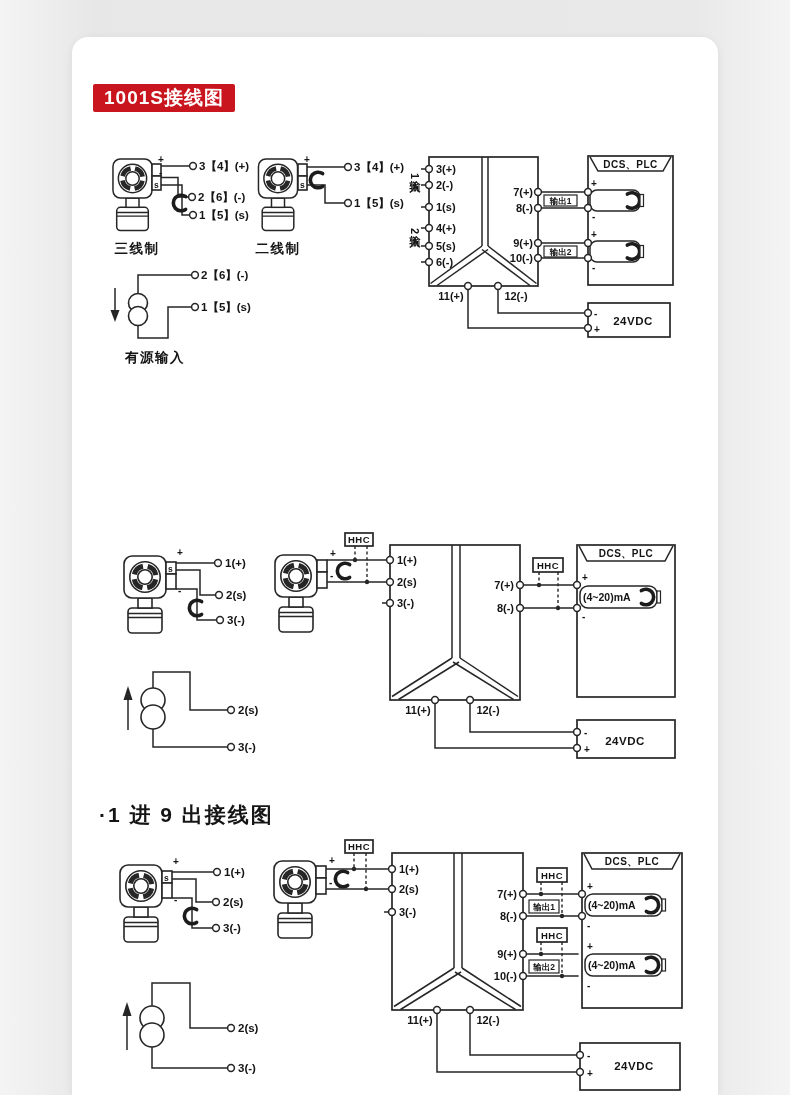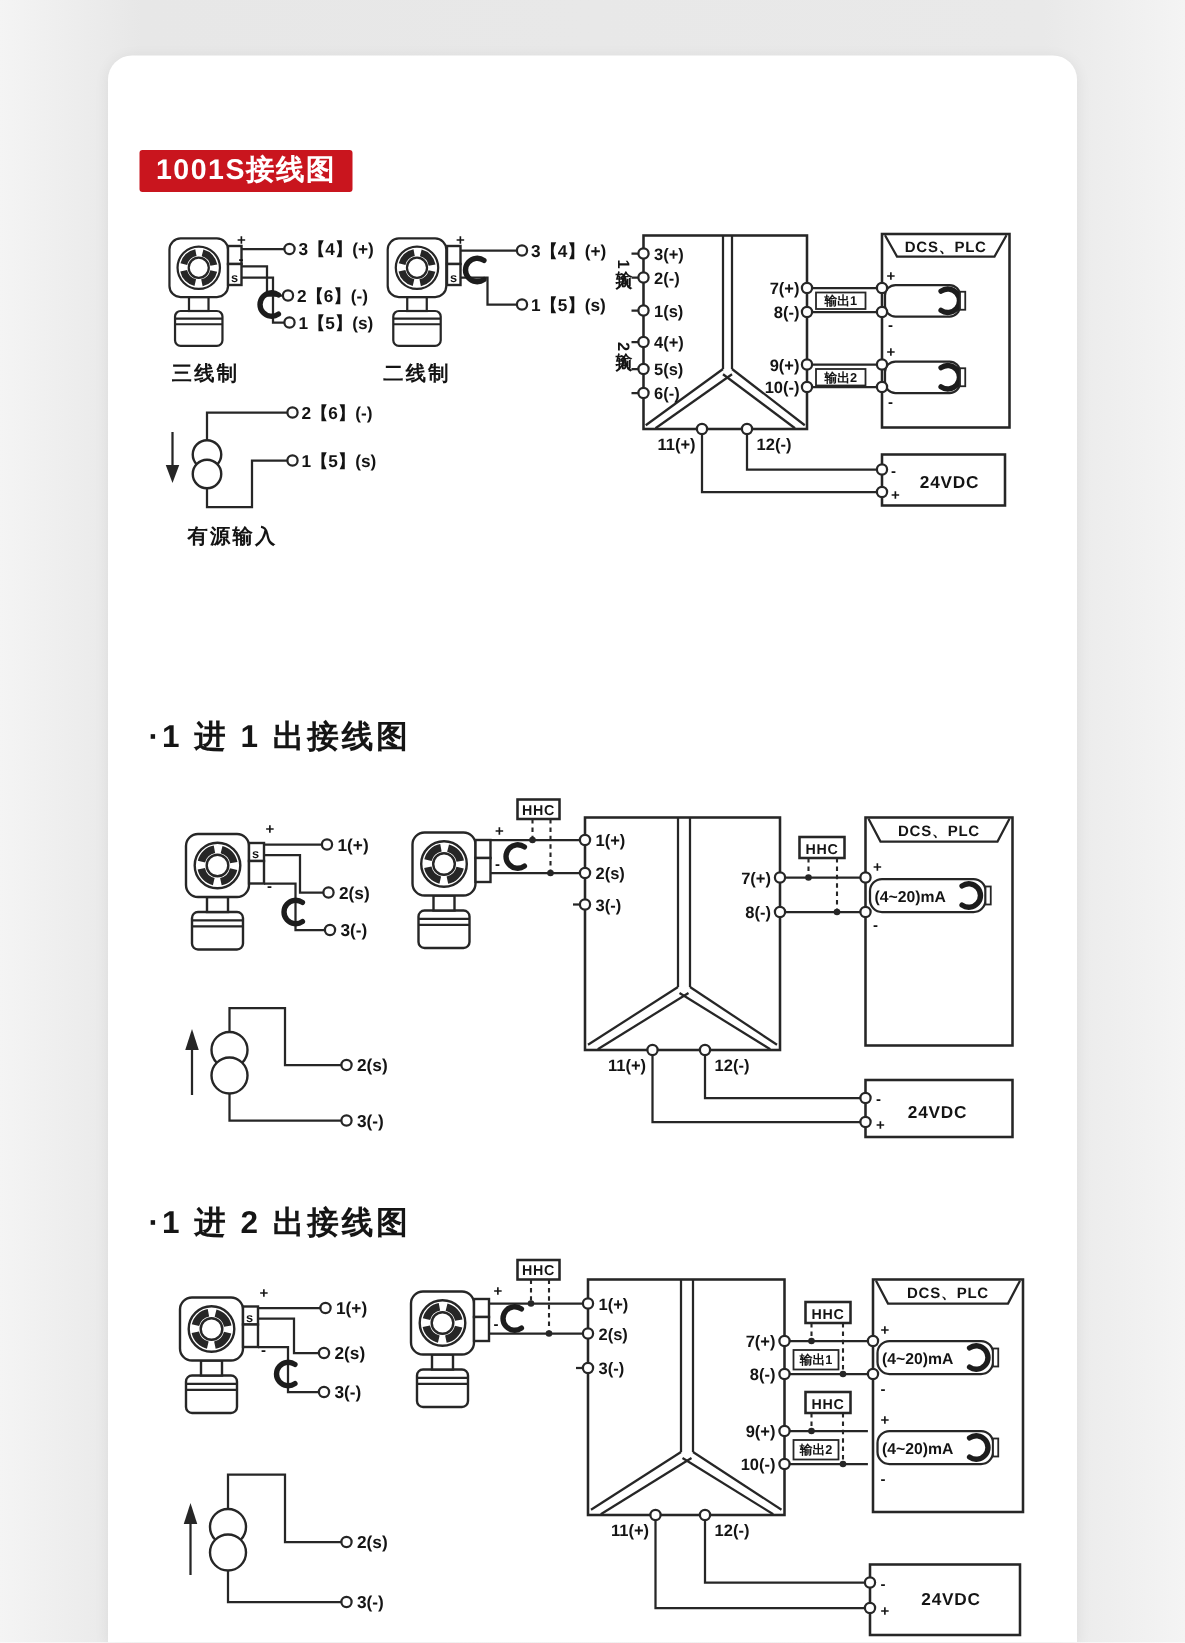--- a/index.html
+++ b/index.html
@@ -38,21 +38,21 @@
   svg .hhc{font-size:9.5px;font-weight:700;letter-spacing:0.5px;}
   svg .mid{text-anchor:middle;}
   svg .end{text-anchor:end;}
 </style>
 </head>
 <body>
 
 <div class="stage">
   <div class="card"></div>
 
-  <div class="badge" style="left:93px;top:100px;">1001S接线图</div>
+  <div class="badge" style="left:93px;top:84px;">1001S接线图</div>
 
   <svg style="left:85px;top:140px;" width="620" height="242" viewBox="0 0 620 242">
     <defs>
       <g id="xmtr">
         <rect class="sym" x="-17" y="31" width="34" height="25" rx="4"></rect>
         <path class="ln" d="M -17,36.5 H 17 M -17,40.5 H 17"></path>
         <rect class="sym" x="-7" y="21" width="14" height="10"></rect>
         <rect class="sym" x="-21" y="-21" width="42" height="42" rx="8"></rect>
         <circle class="sym" r="15.2"></circle>
         <circle class="ap" r="11"></circle>
@@ -201,21 +201,20 @@
         <circle class="term" cx="503" cy="188" r="3.4"></circle>
       <text class="mk" x="509" y="177">-</text>
       <text class="mk" x="509" y="193">+</text>
       <text class="pw mid" x="548" y="185">24VDC</text>
     </g>
   </svg>
 
   <div class="vlabel" style="left:407px;top:171px;">输入1</div>
   <div class="vlabel" style="left:407px;top:226px;">输入2</div>
 
-  <div class="subhead" style="left:99px;top:477px;">·1 进 1 出接线图</div>
 
   <svg style="left:85px;top:525px;" width="620" height="250" viewBox="0 0 620 250">
 
     <g>
       <use href="#xmtr" transform="translate(60,52)"></use>
       <rect class="sym" x="81" y="37" width="10" height="12"></rect>
       <rect class="sym" x="81" y="49" width="10" height="15"></rect>
       <text class="mk" x="92" y="31">+</text>
       <text class="mks" x="83" y="47">s</text>
       <text class="mk" x="93" y="69">-</text>
@@ -323,21 +322,21 @@
         <path class="ln" d="M 68,163 V 147 H 105 V 185 H 142.6"></path>
         <path class="ln" d="M 68,204 V 222 H 142.6"></path>
       </g>
       <circle class="term" cx="146" cy="185" r="3.4"></circle>
       <circle class="term" cx="146" cy="222" r="3.4"></circle>
       <text class="tl" x="153" y="189">2(s)</text>
       <text class="tl" x="153" y="226">3(-)</text>
     </g>
   </svg>
 
-  <div class="subhead" style="left:99px;top:801px;">·1 进 2 出接线图</div>
+  <div class="subhead" style="left:99px;top:801px;">·1 进 9 出接线图</div>
 
   <svg style="left:85px;top:838px;" width="620" height="257" viewBox="0 0 620 257">
 
     <g>
       <use href="#xmtr" transform="translate(56,48)"></use>
       <rect class="sym" x="77" y="33" width="10" height="12"></rect>
       <rect class="sym" x="77" y="45" width="10" height="15"></rect>
       <text class="mk" x="88" y="27">+</text>
       <text class="mks" x="79" y="43">s</text>
       <text class="mk" x="89" y="65">-</text>

